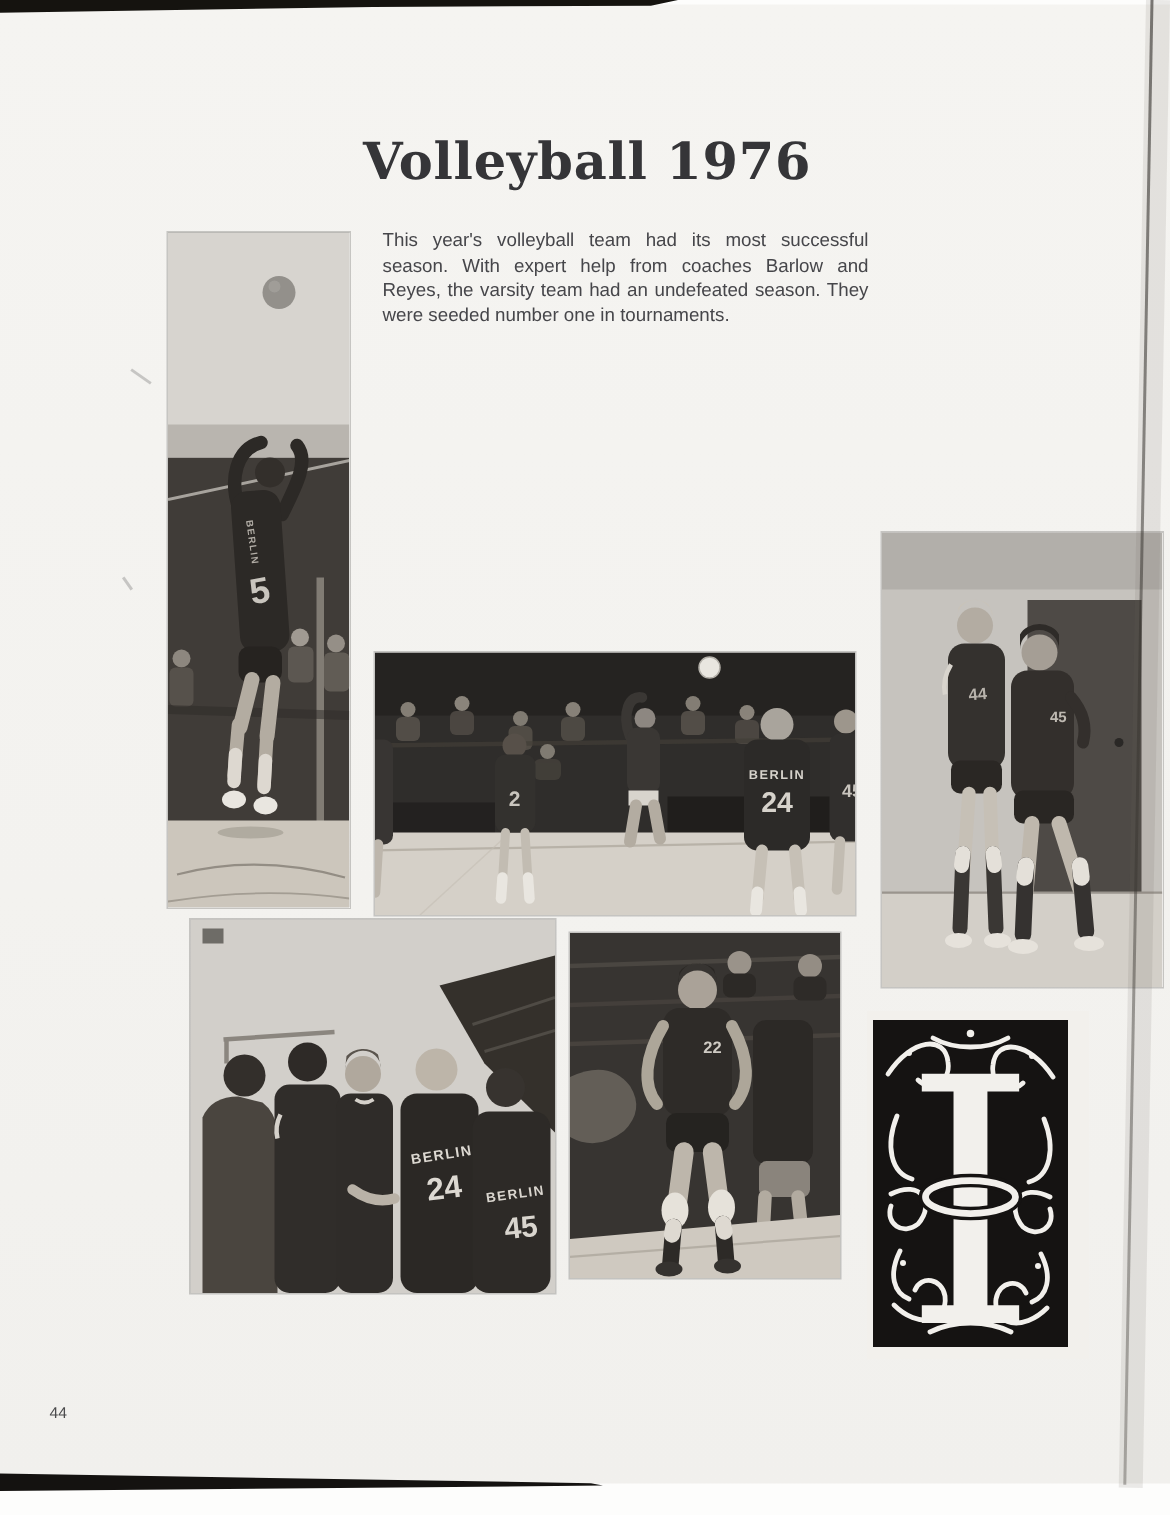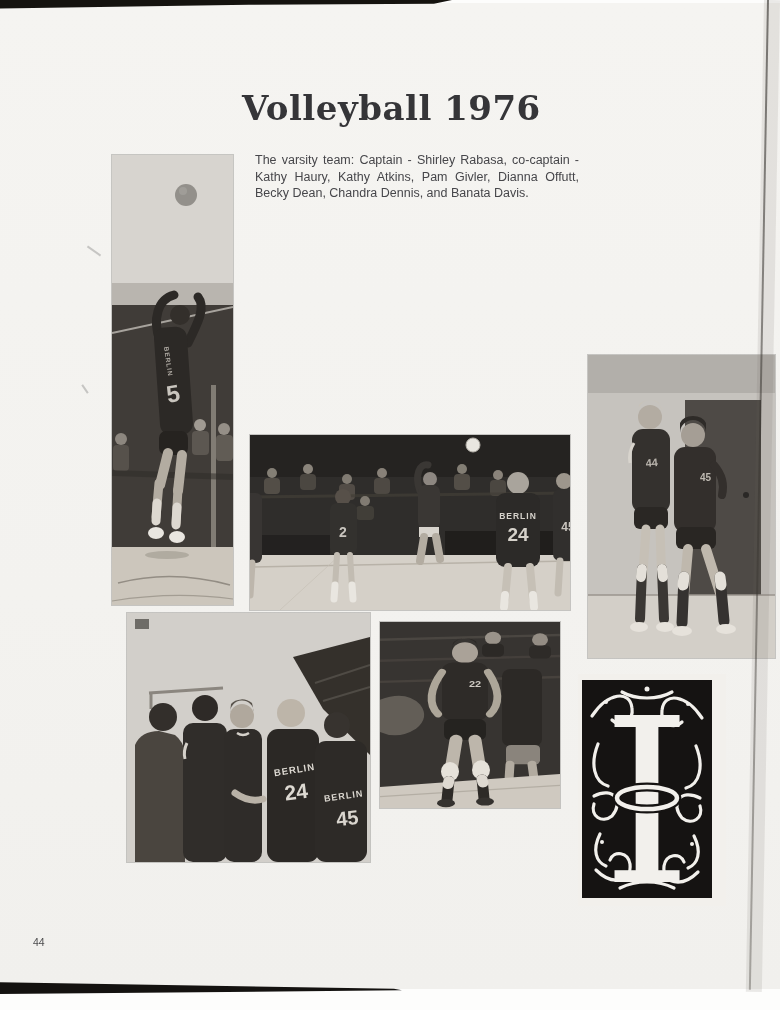--- a/index.html
+++ b/index.html
@@ -31,37 +31,37 @@
   .bodytext p + p{margin-top:14px;}
   .pagenum{position:absolute;left:33px;top:936px;font-size:10.5px;color:#4b4b4d;z-index:3;}
 
   figure.photo{position:absolute;margin:0;z-index:2;overflow:hidden;
                box-shadow:0 0 0 1px rgba(60,58,54,.25);}
   figure.photo svg{display:block;width:100%;height:100%;filter:blur(.3px);}
   figure.spike {left:112px;top:155px;width:121px;height:450px;}
   figure.rally {left:250px;top:435px;width:320px;height:175px;}
   figure.pair  {left:588px;top:355px;width:187px;height:303px;}
   figure.huddle{left:127px;top:613px;width:243px;height:249px;}
-  figure.bump  {left:380px;top:622px;width:180px;height:186px;}
+  figure.bump  {left:380px;top:622px;width:180px;height:230px;}
   figure.ornament{left:578px;top:674px;width:148px;height:232px;box-shadow:none;z-index:2;}
   figure.ornament svg{filter:none;}
   .jersey-text{font-family:"Liberation Sans",sans-serif;font-weight:bold;}
 </style>
 </head>
 <body>
 
 <div id="stage">
   <div class="paper"></div>
   <div class="smudge a"></div>
   <div class="smudge b"></div>
 
   <h1 class="page-title">Volleyball 1976</h1>
 
   <div class="bodytext">
-    <p>The varsity team: Captain - Shirley Rabasa, co-captain - Kathy Haury, Kathy Atkins, Pam Givler, Dianna Offutt, Becky Dean, Chandra Dennis, and Banata Davis.</p>
+    <p>This year's volleyball team had its most successful season. With expert help from coaches Barlow and Reyes, the varsity team had an undefeated season. They were seeded number one in tournaments.</p>
   </div>
 
   <figure class="photo spike">
     <svg viewBox="0 0 121 450" preserveAspectRatio="none">
       <rect width="121" height="450" fill="#403c38"></rect>
       <rect width="121" height="150" fill="#d7d4cf"></rect>
       <rect y="128" width="121" height="22" fill="#b9b5af"></rect>
       <circle cx="74" cy="40" r="11" fill="#93908b"></circle>
       <circle cx="71" cy="36" r="4" fill="#a9a6a1" opacity=".6"></circle>
       <line x1="0" y1="178" x2="121" y2="152" stroke="#cac6bf" stroke-width="2" opacity=".75"></line>

